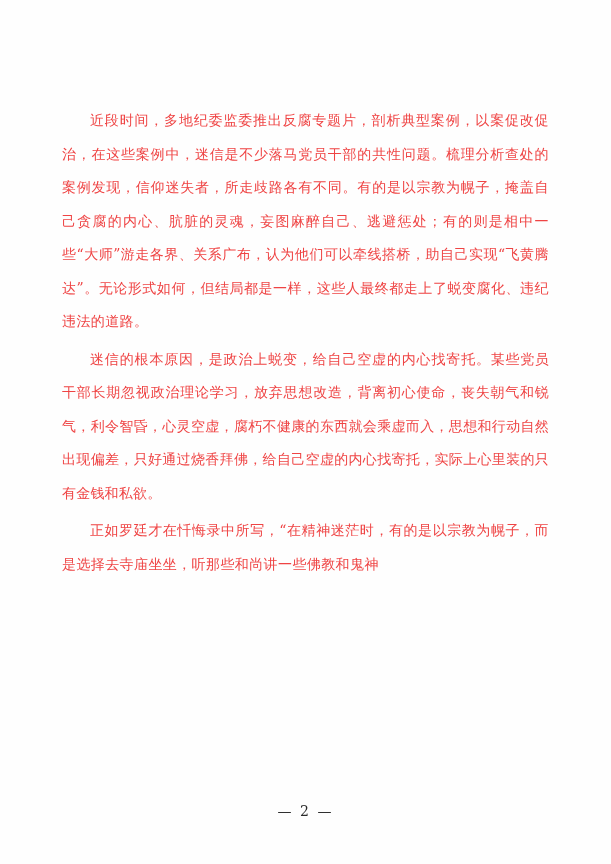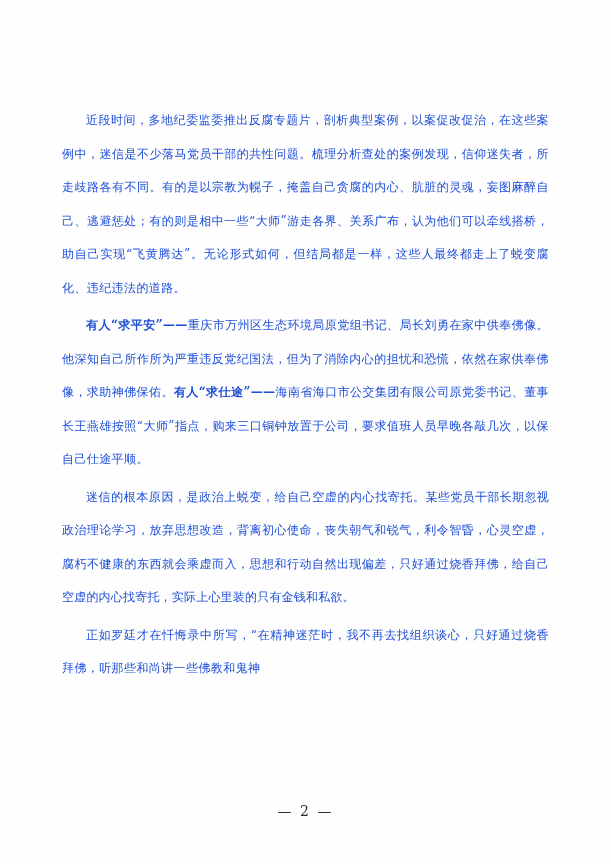--- a/index.html
+++ b/index.html
@@ -15,23 +15,23 @@
   }
   .page {
     position: relative;
     box-sizing: border-box;
     width: 611px;
     height: 864px;
     background: #fefefe;
     padding: 104px 62px 0 62px;
   }
   .doc-body {
-    font-size: 12px;
+    font-size: 14px;
     line-height: 33.5px;
-    color: #1d4ed8;
+    color: #ef4444;
     text-align: justify;
     text-justify: inter-ideograph;
     letter-spacing: 0.4px;
   }
   .para {
     margin: 0 0 0 0;
     text-indent: 2em;
   }
   .para + .para {
     margin-top: 4px;
@@ -56,22 +56,21 @@
   }
 </style>
 </head>
 <body>
 
 <div class="page">
   <div class="doc-body">
 
     <p class="para">近段时间，多地纪委监委推出反腐专题片，剖析典型案例，以案促改促治，在这些案例中，迷信是不少落马党员干部的共性问题。梳理分析查处的案例发现，信仰迷失者，所走歧路各有不同。有的是以宗教为幌子，掩盖自己贪腐的内心、肮脏的灵魂，妄图麻醉自己、逃避惩处；有的则是相中一些“大师”游走各界、关系广布，认为他们可以牵线搭桥，助自己实现“飞黄腾达”。无论形式如何，但结局都是一样，这些人最终都走上了蜕变腐化、违纪违法的道路。</p>
 
-    <p class="para"><span class="bold-run">有人“求平安”——</span><span>重庆市万州区生态环境局原党组书记、局长刘勇在家中供奉佛像。他深知自己所作所为严重违反党纪国法，但为了消除内心的担忧和恐慌，依然在家供奉佛像，求助神佛保佑。</span><span class="bold-run">有人“求仕途”——</span><span>海南省海口市公交集团有限公司原党委书记、董事长王燕雄按照“大师”指点，购来三口铜钟放置于公司，要求值班人员早晚各敲几次，以保自己仕途平顺。</span></p>
 
     <p class="para"><span>迷信的根本原因，是政治上蜕变，给自己空虚的内心找寄托。</span><span class="para-bold">某些党员干部长期忽视政治理论学习，放弃思想改造，背离初心使命，丧失朝气和锐气，利令智昏，心灵空虚，腐朽不健康的东西就会乘虚而入，思想和行动自然出现偏差，只好通过烧香拜佛，给自己空虚的内心找寄托，实际上心里装的只有金钱和私欲。</span></p>
 
-    <p class="para">正如罗廷才在忏悔录中所写，“在精神迷茫时，我不再去找组织谈心，只好通过烧香拜佛，听那些和尚讲一些佛教和鬼神</p>
+    <p class="para">正如罗廷才在忏悔录中所写，“在精神迷茫时，有的是以宗教为幌子，而是选择去寺庙坐坐，听那些和尚讲一些佛教和鬼神</p>
 
   </div>
 
   <div class="page-number">— 2 —</div>
 </div>
 
 </body></html>

